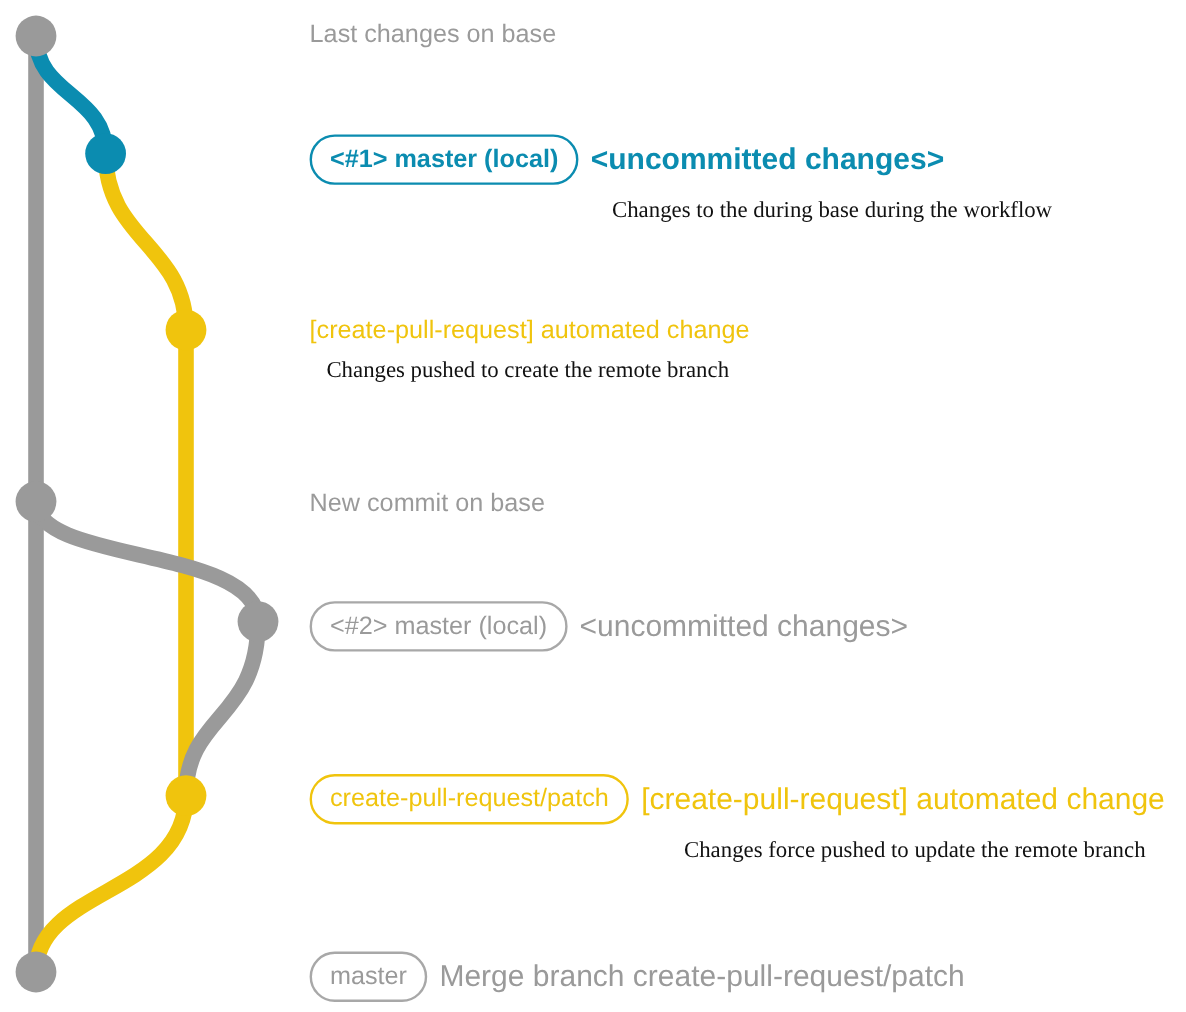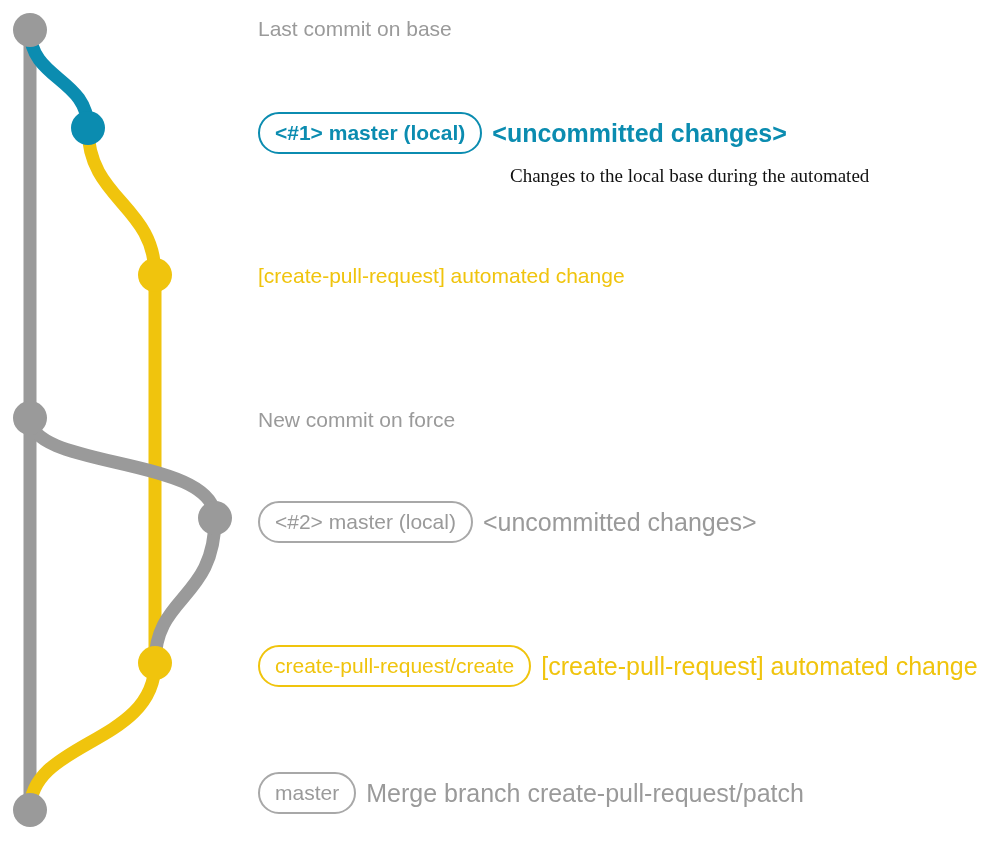--- a/index.html
+++ b/index.html
@@ -121,41 +121,43 @@
   <circle cx="155" cy="275" r="17" fill="#f0c40d"></circle>
   <circle cx="30" cy="418" r="17" fill="#9a9a9a"></circle>
   <circle cx="215" cy="518" r="17" fill="#9a9a9a"></circle>
   <circle cx="155" cy="663" r="17" fill="#f0c40d"></circle>
   <circle cx="30" cy="810" r="17" fill="#9a9a9a"></circle>
 </svg>
 
 <div class="overlay">
 
   <div class="row" style="left:258px; top:18px;">
-    <div class="heading">Last commit on base</div>
+    <div class="heading">Last changes on base</div>
   </div>
 
   <div class="row" style="left:258px; top:112px;">
     <span class="badge teal">&lt;#1&gt; master (local)</span><span class="subject teal">&lt;uncommitted changes&gt;</span>
-    <div class="desc" style="margin-left:252px; margin-top:12px;">Changes to the local base during the automated</div>
+    <div class="desc" style="margin-left:252px; margin-top:12px;">Changes to the during base during the workflow</div>
   </div>
 
   <div class="row" style="left:258px; top:265px;">
     <div class="commit-title yellow">[create-pull-request] automated change</div>
+    <div class="desc" style="margin-left:14px; margin-top:13px;">Changes pushed to create the remote branch</div>
   </div>
 
   <div class="row" style="left:258px; top:409px;">
-    <div class="heading">New commit on force</div>
+    <div class="heading">New commit on base</div>
   </div>
 
   <div class="row" style="left:258px; top:501px;text-align:center;">
     <span class="badge gray">&lt;#2&gt; master (local)</span><span class="subject gray">&lt;uncommitted changes&gt;</span>
   </div>
 
   <div class="row" style="left:258px; top:645px;">
-    <span class="badge yellow">create-pull-request/create</span><span class="subject yellow">[create-pull-request] automated change</span>
+    <span class="badge yellow">create-pull-request/patch</span><span class="subject yellow">[create-pull-request] automated change</span>
+    <div class="desc" style="margin-left:312px; margin-top:12px;">Changes force pushed to update the remote branch</div>
   </div>
 
-  <div class="row" style="left:258px; top:772px;">
+  <div class="row" style="left:258px; top:793px;">
     <span class="badge gray">master</span><span class="subject gray">Merge branch create-pull-request/patch</span>
   </div>
 
 </div>
 
 </body></html>

